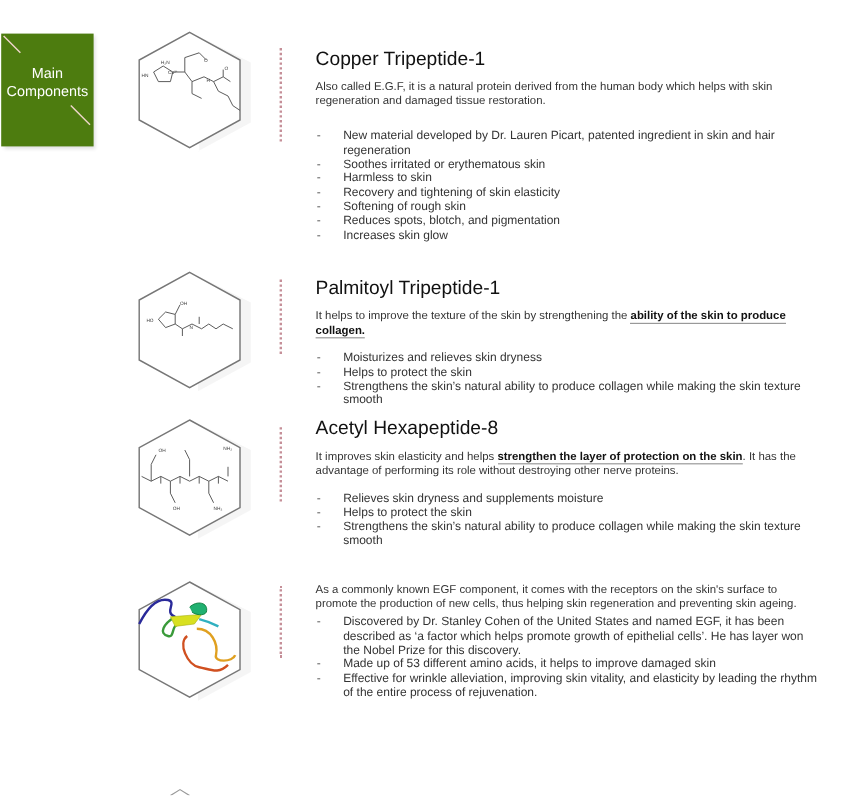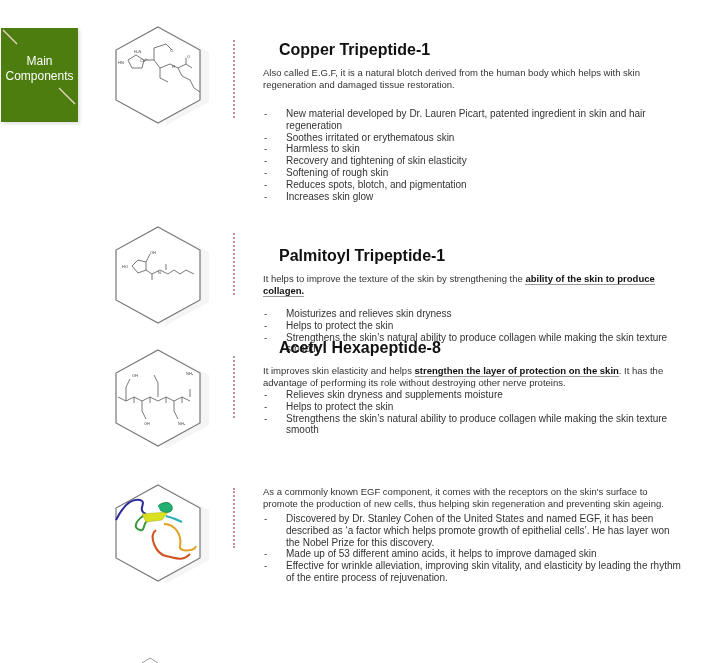--- a/index.html
+++ b/index.html
@@ -17,21 +17,21 @@
       font-size: 12px; line-height: 15px; color: #ffffff;
     }
     .main-box .diag { position: absolute; left: 0; top: 0; }
     .section { position: absolute; left: 0; width: 711px; }
     .hex { position: absolute; left: 110px; width: 100px; height: 110px; }
     .divider {
       position: absolute; left: 233px; width: 0;
       border-left: 2px dotted #c58f98;
     }
     .content { position: absolute; left: 263px; width: 420px; }
-    .title { font-size: 16px; line-height: 20px; color: #111; margin: 0 0 7px 16px; font-weight: bold; }
+    .title { font-size: 16px; line-height: 20px; color: #111; margin: 0 0 7px 0; font-weight: normal; }
     .desc { font-size: 9.5px; line-height: 12px; color: #333; margin: 0; }
     .desc b { color: #111; border-bottom: 1px solid #999; font-weight: bold; }
     ul.bullets { list-style: none; margin: 0; padding: 0; }
     ul.bullets li {
       position: relative; padding-left: 23px; font-size: 10px; line-height: 11.8px; color: #333;
     }
     ul.bullets li::before {
       content: "-"; position: absolute; left: 1px; top: 0; color: #555;
     }
   </style>
@@ -66,21 +66,21 @@
         <text x="30" y="40">Cu²⁺</text>
       <text x="60" y="30">O</text>
         <text x="77" y="36">O</text>
       <text x="62" y="46">H</text>
         <text x="8" y="42">HN</text>
     </g>
   </svg>
   <div class="divider" style="top:40px; height:78px;"></div>
   <div class="content" style="top:40px;">
     <h2 class="title">Copper Tripeptide-1</h2>
-    <p class="desc">Also called E.G.F, it is a natural blotch derived from the human body which helps with skin regeneration and damaged tissue restoration.</p>
+    <p class="desc">Also called E.G.F, it is a natural protein derived from the human body which helps with skin regeneration and damaged tissue restoration.</p>
     <ul class="bullets" style="margin-top:17px;">
       <li>New material developed by Dr. Lauren Picart, patented ingredient in skin and hair regeneration</li>
       <li>Soothes irritated or erythematous skin</li>
       <li>Harmless to skin</li>
       <li>Recovery and tightening of skin elasticity</li>
       <li>Softening of rough skin</li>
       <li>Reduces spots, blotch, and pigmentation</li>
       <li>Increases skin glow</li>
     </ul>
   </div>
@@ -95,21 +95,21 @@
       <path d="M36 40 l4 -8 M36 48 l6 4 l8 -4 l8 4 l6 -4 l6 4 l6 -4 l8 4"></path>
       <path d="M42 52 l0 6 M56 48 l0 -6"></path>
     </g>
     <g font-size="4" fill="#444" font-family="Liberation Sans, sans-serif">
       <text x="12" y="46">HO</text>
         <text x="40" y="32">OH</text>
         <text x="48" y="52">N</text>
     </g>
   </svg>
   <div class="divider" style="top:233px; height:62px;"></div>
-  <div class="content" style="top:246px;">
+  <div class="content" style="top:231px;">
     <h2 class="title">Palmitoyl Tripeptide-1</h2>
     <p class="desc"><span>It helps to improve the texture of the skin by strengthening the </span><b>ability of the skin to produce collagen.</b><span></span></p>
     <ul class="bullets" style="margin-top:11px;">
       <li>Moisturizes and relieves skin dryness</li>
       <li>Helps to protect the skin</li>
       <li>Strengthens the skin’s natural ability to produce collagen while making the skin texture smooth</li>
     </ul>
   </div>
 </div>
 
@@ -123,24 +123,24 @@
       <path d="M24 52 l0 6 M40 52 l0 6 M56 52 l0 6 M72 52 l0 6"></path>
     </g>
     <g font-size="4" fill="#444" font-family="Liberation Sans, sans-serif">
       <text x="22" y="32">OH</text>
         <text x="34" y="80">OH</text>
         <text x="68" y="80">NH₂</text>
         <text x="76" y="30">NH₂</text>
     </g>
   </svg>
   <div class="divider" style="top:356px; height:62px;"></div>
-  <div class="content" style="top:338px;">
+  <div class="content" style="top:348px;">
     <h2 class="title">Acetyl Hexapeptide-8</h2>
     <p class="desc"><span>It improves skin elasticity and helps </span><b>strengthen the layer of protection on the skin</b><span>. It has the advantage of performing its role without destroying other nerve proteins.</span></p>
-    <ul class="bullets" style="">
+    <ul class="bullets" style="margin-top:11px;">
       <li>Relieves skin dryness and supplements moisture</li>
       <li>Helps to protect the skin</li>
       <li>Strengthens the skin’s natural ability to produce collagen while making the skin texture smooth</li>
     </ul>
   </div>
 </div>
 
 <div class="section" style="top:0;">
   <svg class="hex" style="top:480px;" viewBox="0 0 100 110">
     <polygon points="55,8 99,30 99,80 55,104" fill="#efefef" opacity="0.6"></polygon>

